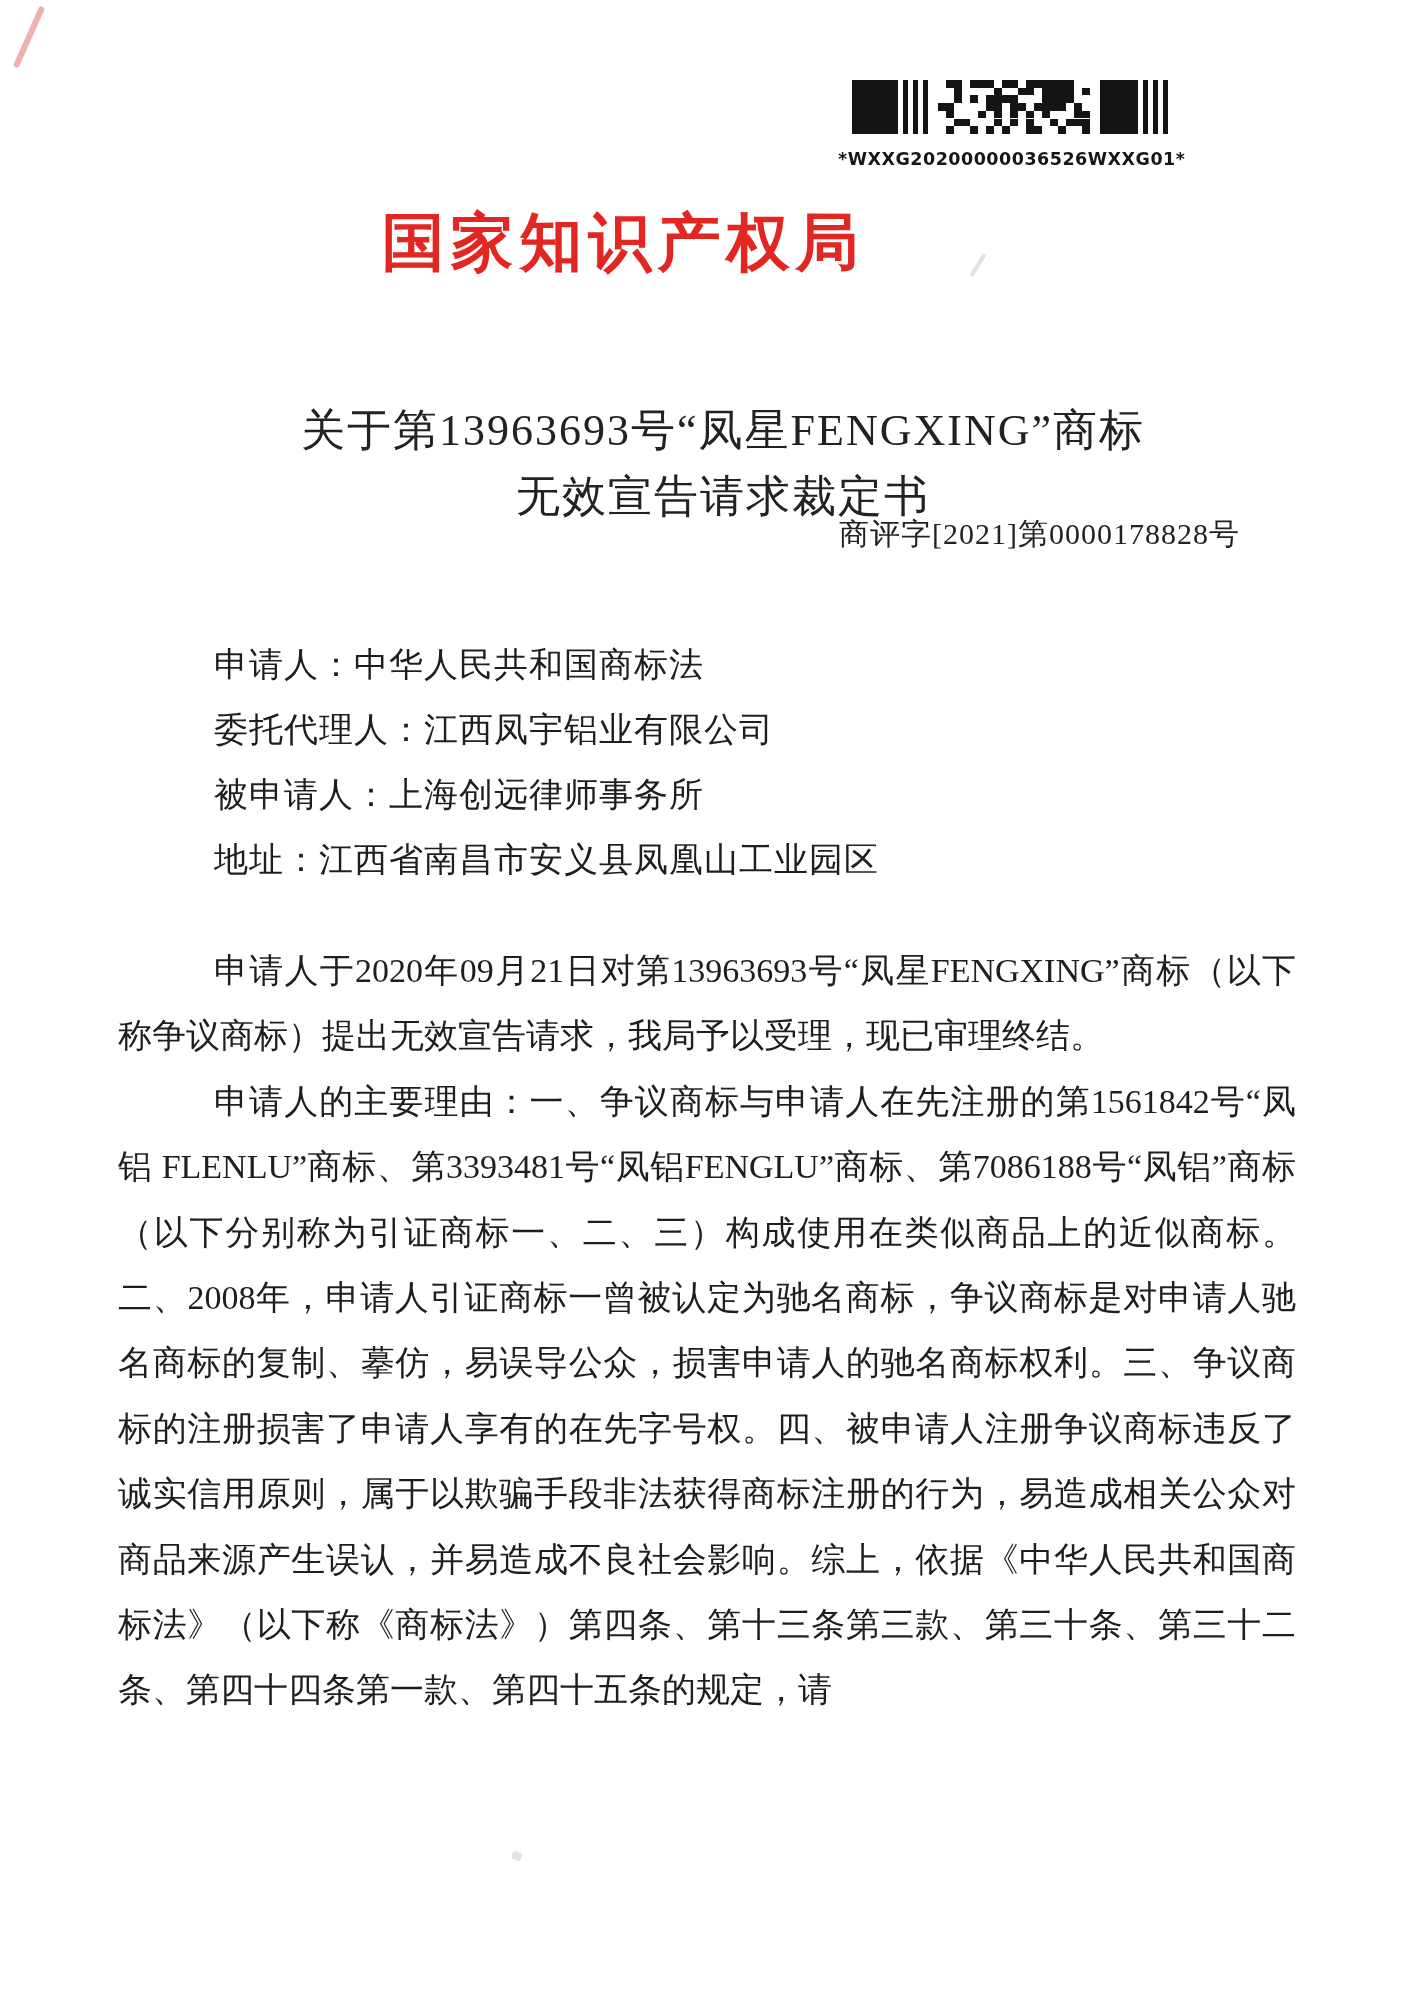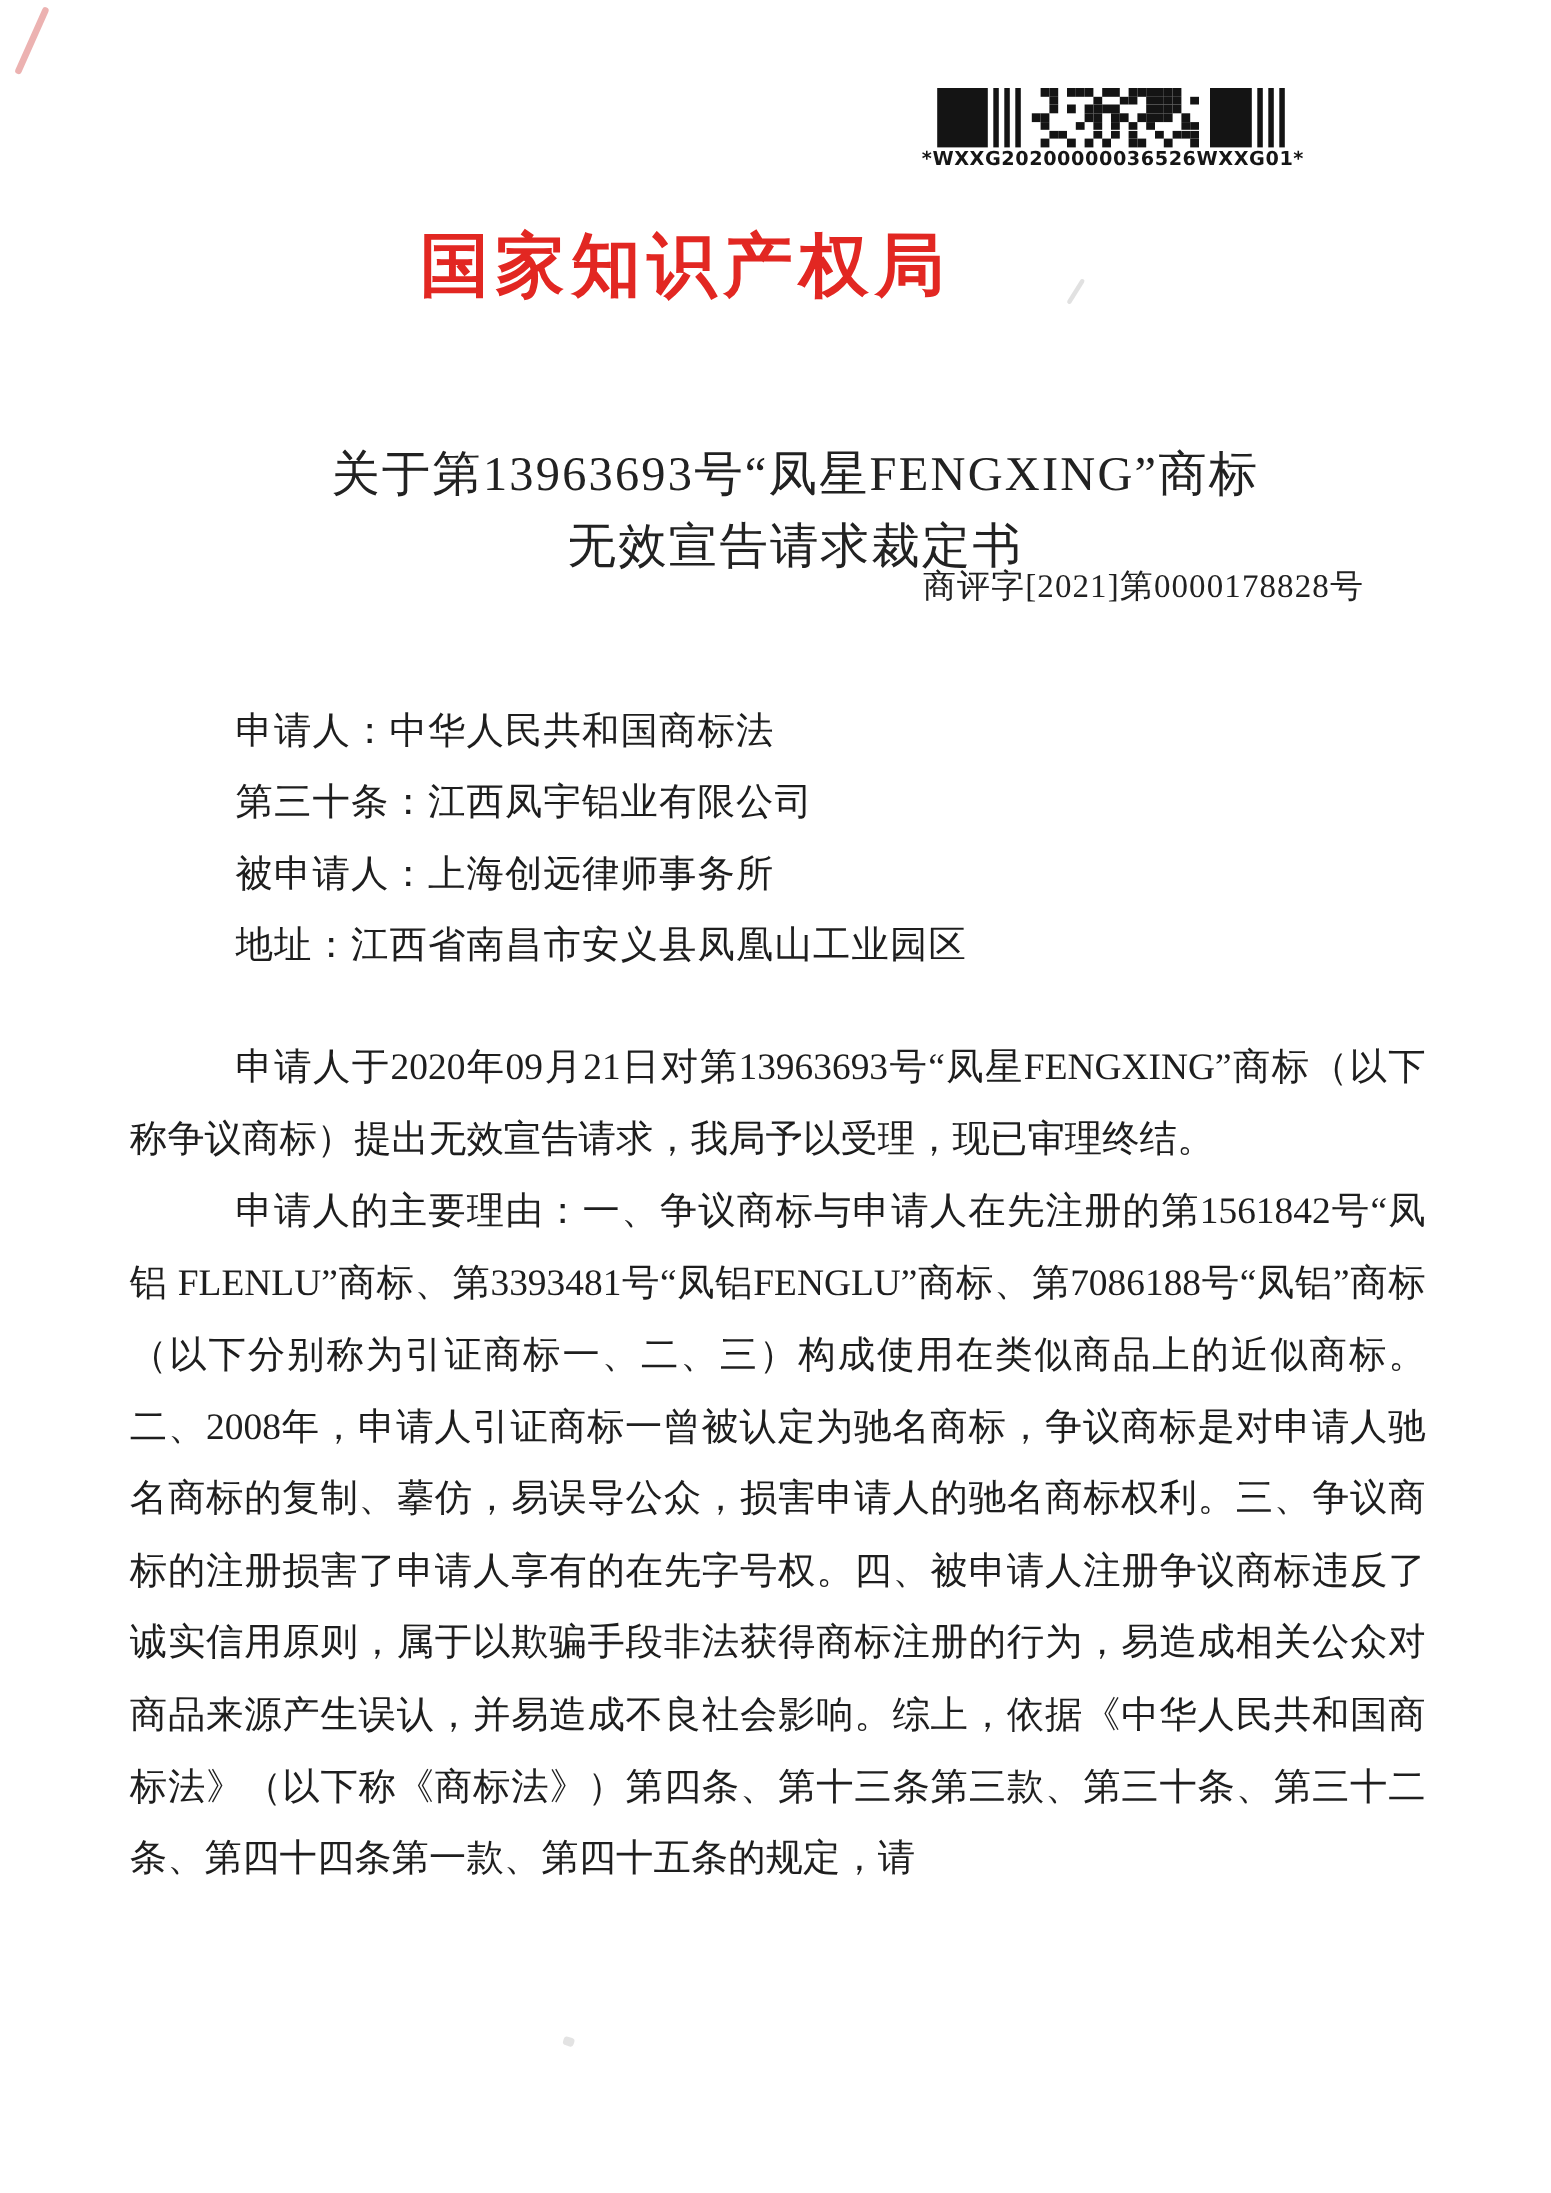--- a/index.html
+++ b/index.html
@@ -30,21 +30,21 @@
   
   .barcode-wrap{position:absolute;top:80px;right:242px;width:330px;text-align:right;}
   .barcode-gfx{display:flex;align-items:stretch;height:54px;justify-content:flex-end;}
   .bc-block{width:46px;height:54px;background:#141414;}
   .bc-block.small{width:38px;}
   .bc-bargroup{display:flex;}
   .bc-bar{width:5px;height:54px;background:#141414;margin-left:5px;}
   .bc-matrix{position:relative;width:152px;height:54px;margin:0 10px;}
   .bc-cell{position:absolute;background:#141414;}
   .barcode-text{
-    margin-top:1px;
+    margin-top:15px;
     font-family:"DejaVu Sans","Liberation Sans",sans-serif;
     font-weight:bold;font-size:17.5px;letter-spacing:.5px;color:#161616;
     white-space:nowrap;
   }
 
   
   .agency-title{
     position:absolute;top:205px;left:0;width:1246px;
     text-align:center;
     font-family:"Liberation Sans","DejaVu Sans",sans-serif;
@@ -196,21 +196,21 @@
     <div>无效宣告请求裁定书</div>
   </div>
 
   <div class="ref-number">商评字[2021]第0000178828号</div>
 
   <div class="party-block">
     <div class="party-row">
       <span>申请人：</span><span>中华人民共和国商标法</span>
     </div>
     <div class="party-row">
-      <span>第三十条：</span><span>江西凤宇铝业有限公司</span>
+      <span>委托代理人：</span><span>江西凤宇铝业有限公司</span>
     </div>
     <div class="party-row">
       <span>被申请人：</span><span>上海创远律师事务所</span>
     </div>
     <div class="party-row">
       <span>地址：</span><span>江西省南昌市安义县凤凰山工业园区</span>
     </div>
   </div>
 
   <div class="body-block">

